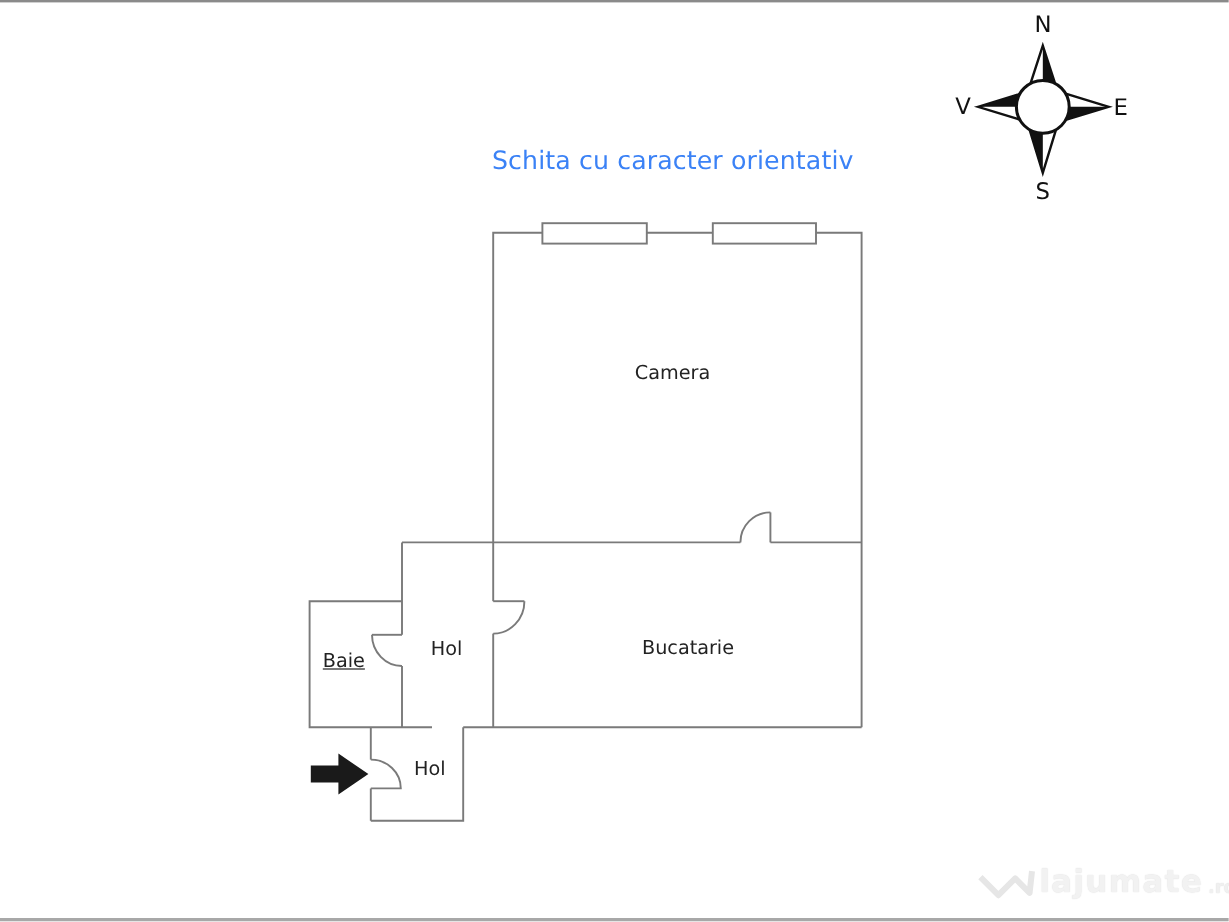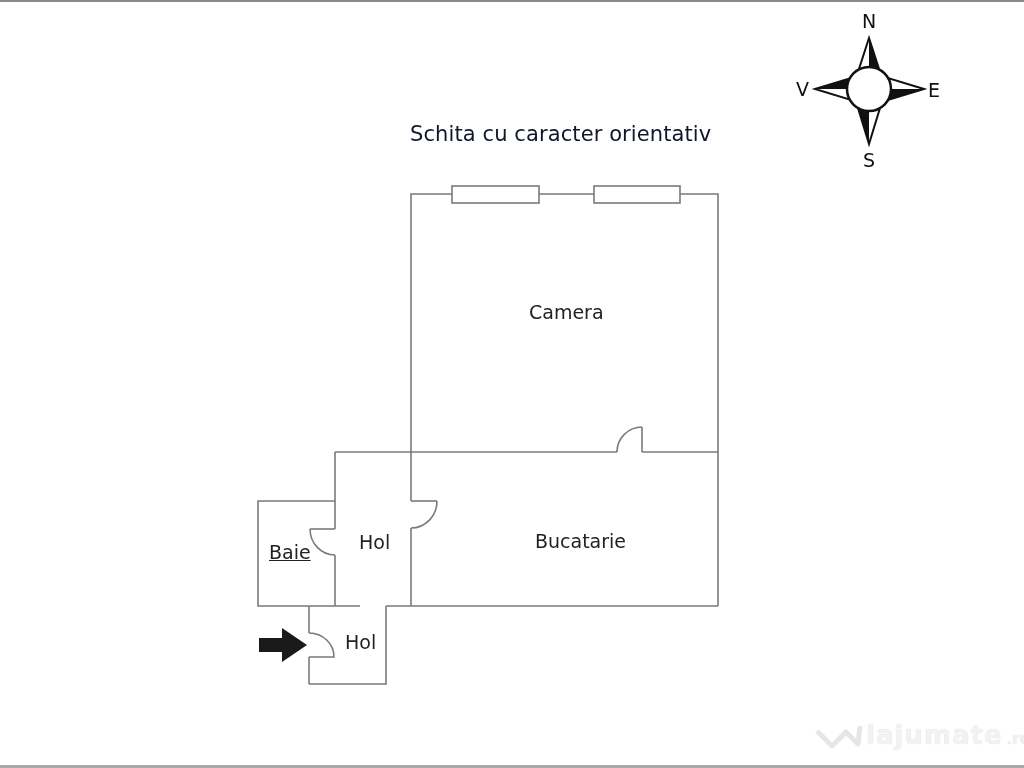--- a/index.html
+++ b/index.html
@@ -1,22 +1,22 @@
 <!DOCTYPE html>
 <html><head>
   <meta charset="utf-8">
   <style>
     html, body { margin: 0; padding: 0; background: #ffffff; }
     body { width: 1024px; height: 768px; position: relative; overflow: hidden;
            font-family: "DejaVu Sans", "Liberation Sans", sans-serif; }
     .top-border { position: absolute; left: 0; top: 0; width: 1024px; height: 2px; background: #8a8a8a; }
     .bottom-border { position: absolute; left: 0; top: 765px; width: 1024px; height: 3px; background: #a8a8a8; }
-    .title { position: absolute; left: 410px; top: 122px; font-size: 21px; color: #0f172a; letter-spacing: 0.1px; white-space: nowrap; }
+    .title { position: absolute; left: 410px; top: 122px; font-size: 21px; color: #3b82f6; letter-spacing: 0.1px; white-space: nowrap; }
     .plan { position: absolute; left: 0; top: 0; }
-    .room-label { position: absolute; font-size: 19px; color: #222; white-space: nowrap; }
+    .room-label { position: absolute; font-size: 16px; color: #222; white-space: nowrap; }
     .compass-letter { position: absolute; font-size: 19px; color: #111; }
     .watermark { position: absolute; left: 812px; top: 720px; display: flex; align-items: center; gap: 4px; }
     .watermark-text { font-size: 26px; color: #f2f2f2; font-weight: bold; letter-spacing: 1px;
                       text-shadow: 0 0 1px #d8d8d8; }
     .watermark-tld { font-size: 15px; color: #f0f0f0; font-weight: bold; text-shadow: 0 0 1px #d8d8d8; margin-top: 8px; }
   </style>
 </head>
 <body>
 
 <div class="top-border"></div>

